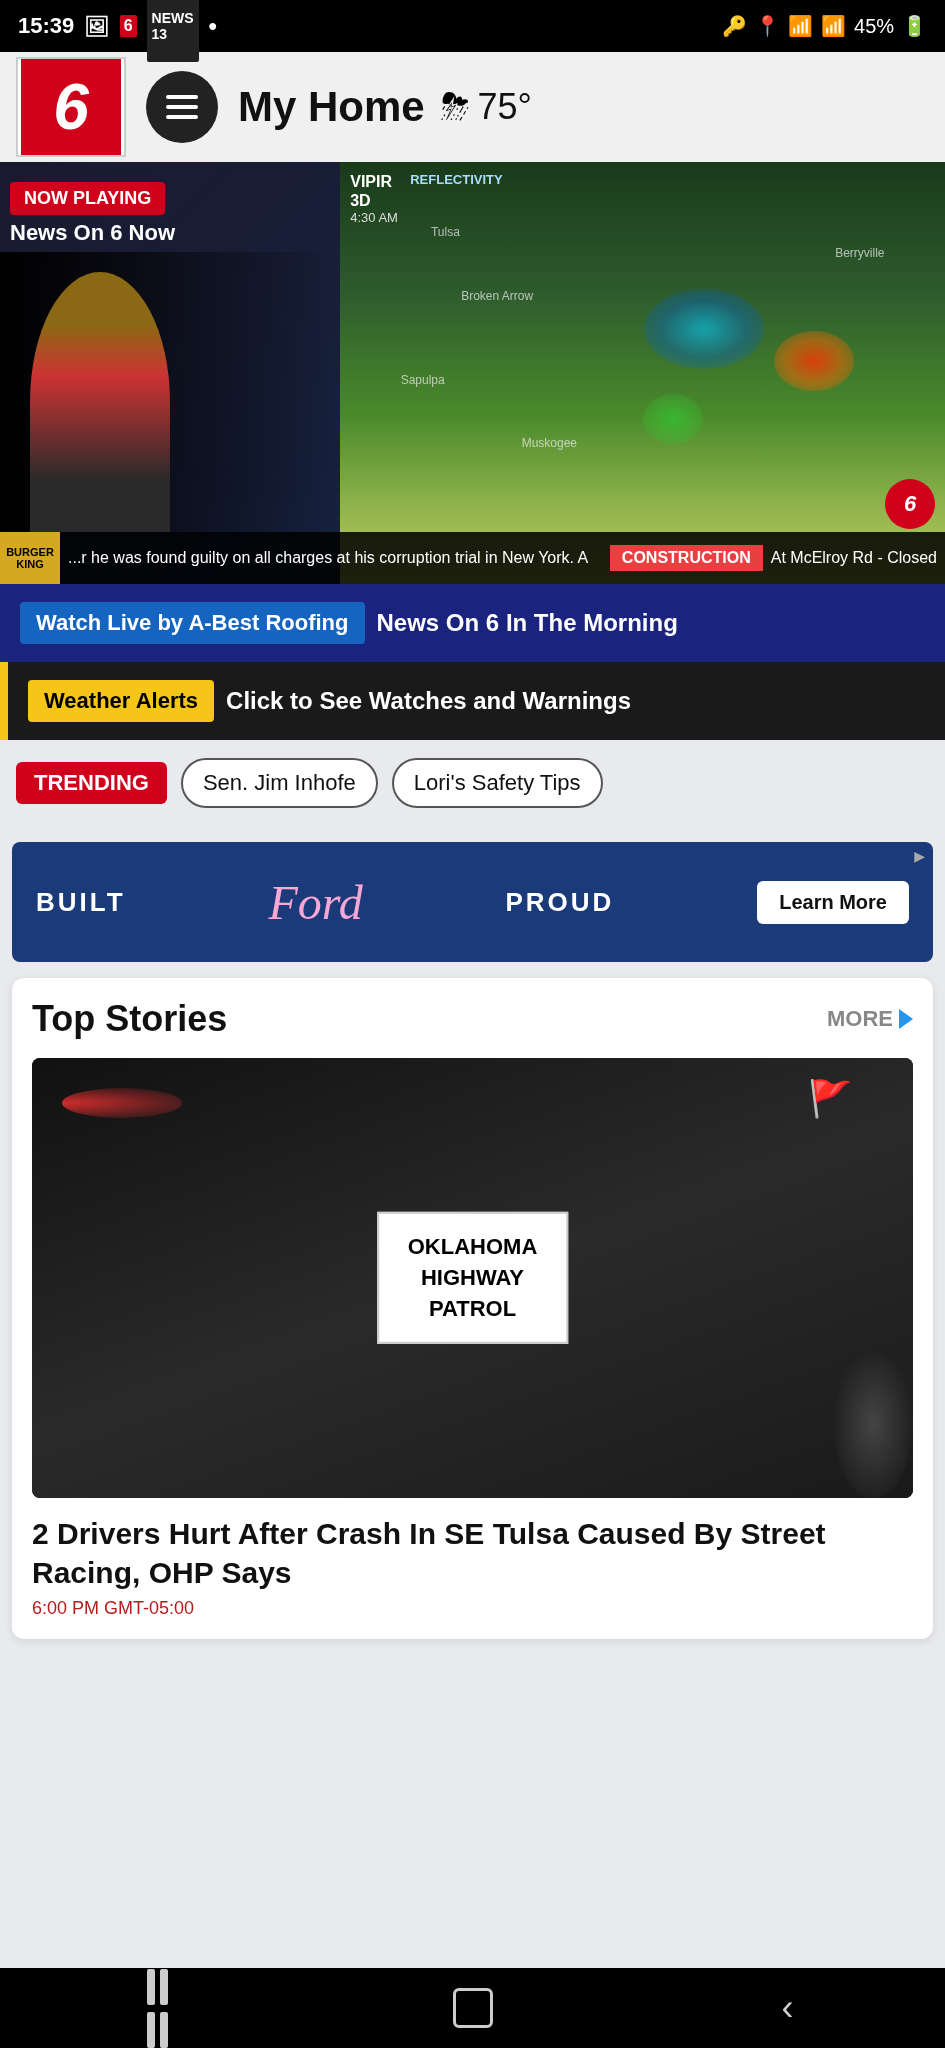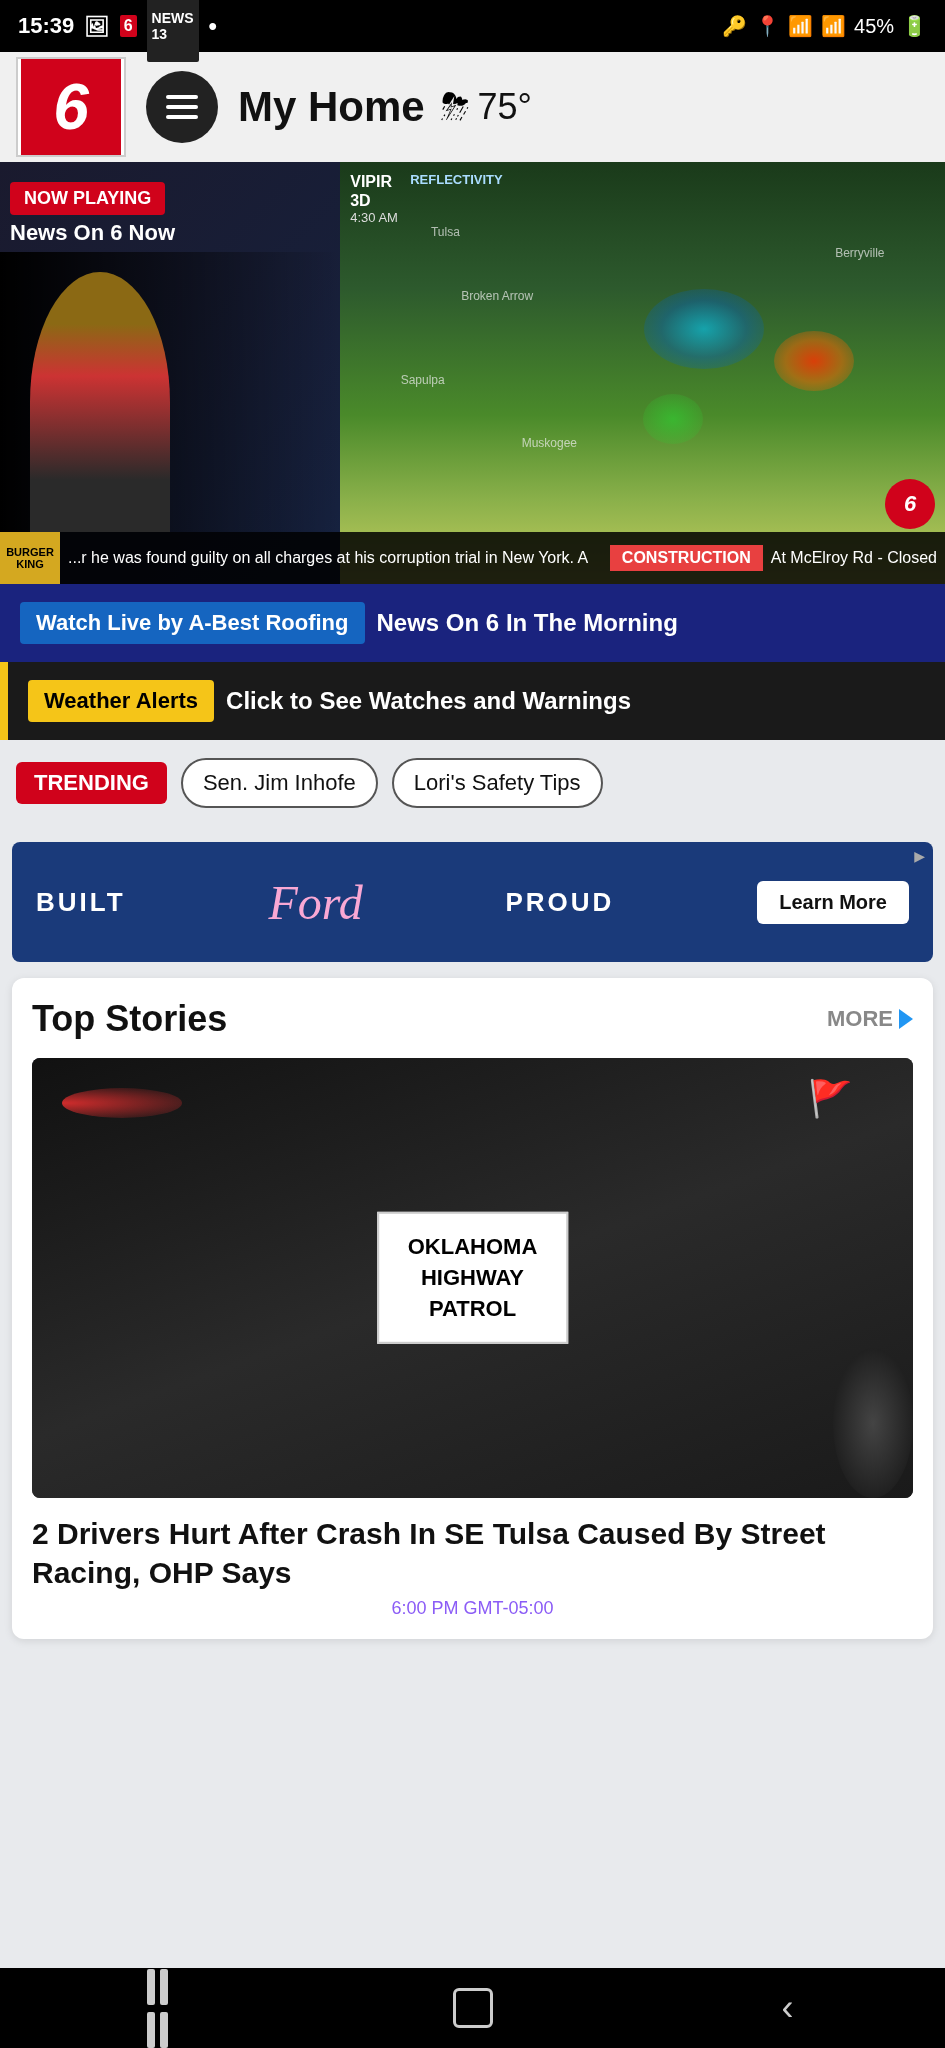--- a/index.html
+++ b/index.html
@@ -434,22 +434,21 @@
     }
     .story-headline {
       font-size: 30px;
       font-weight: 800;
       color: #111;
       line-height: 1.3;
       margin-bottom: 6px;
     }
     .story-timestamp {
       font-size: 18px;
-      color: #8b5cf6;
-      text-align: center;
+      color: #b91c1c;
     }
 
     
     .nav-bar {
       background: #000;
       height: 80px;
       display: flex;
       align-items: center;
       justify-content: space-around;
       position: fixed;

